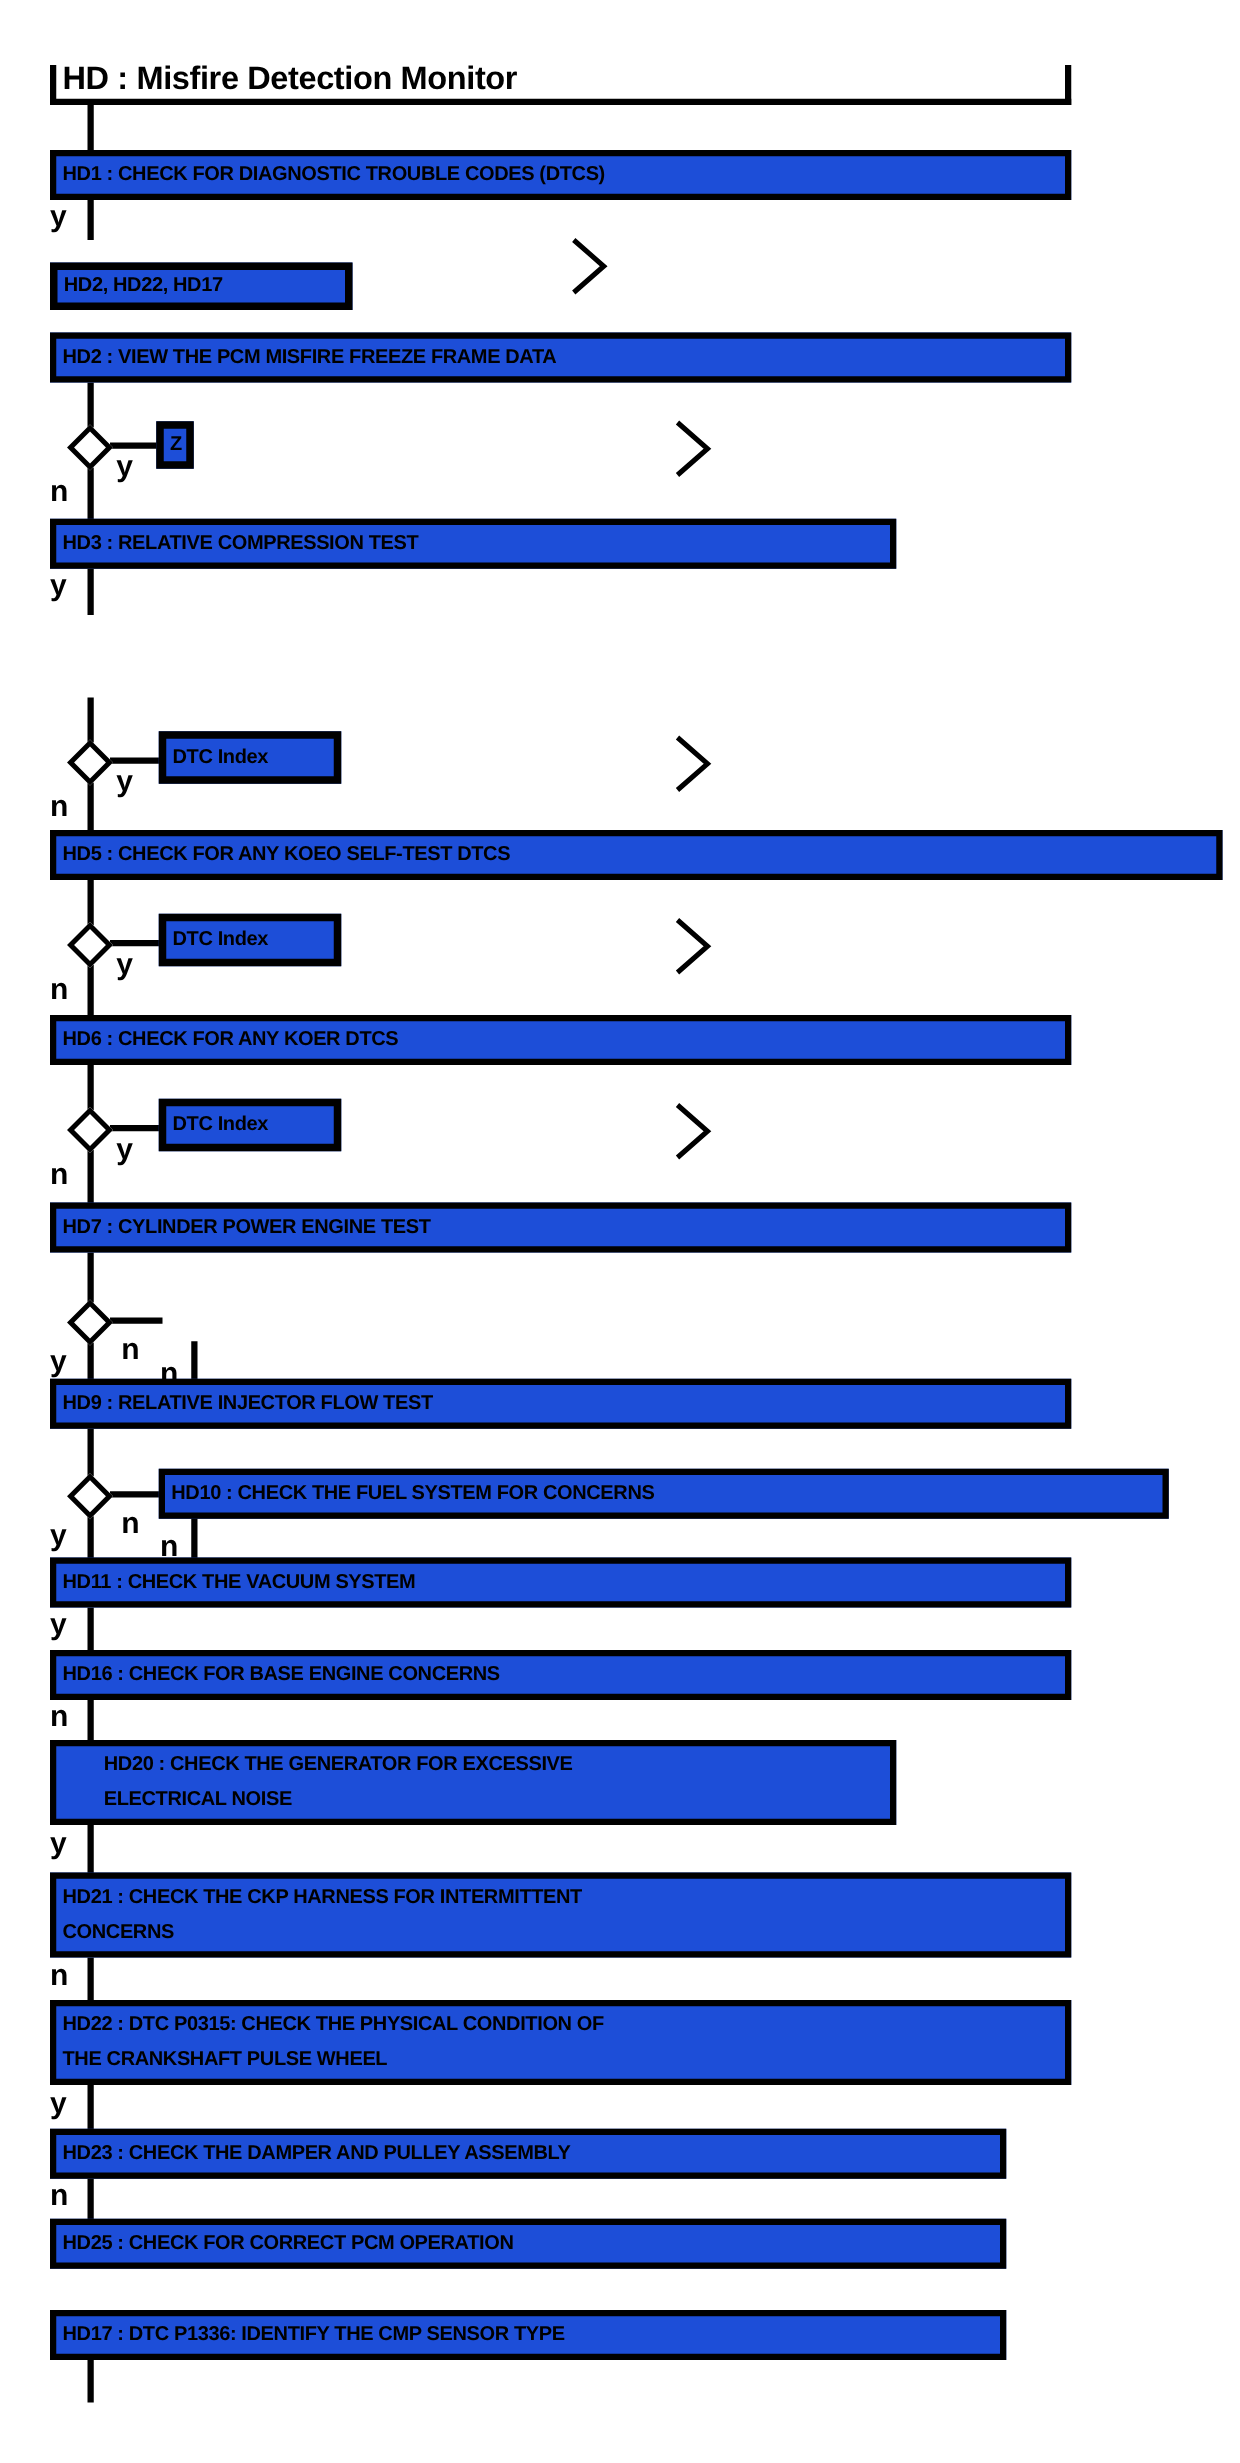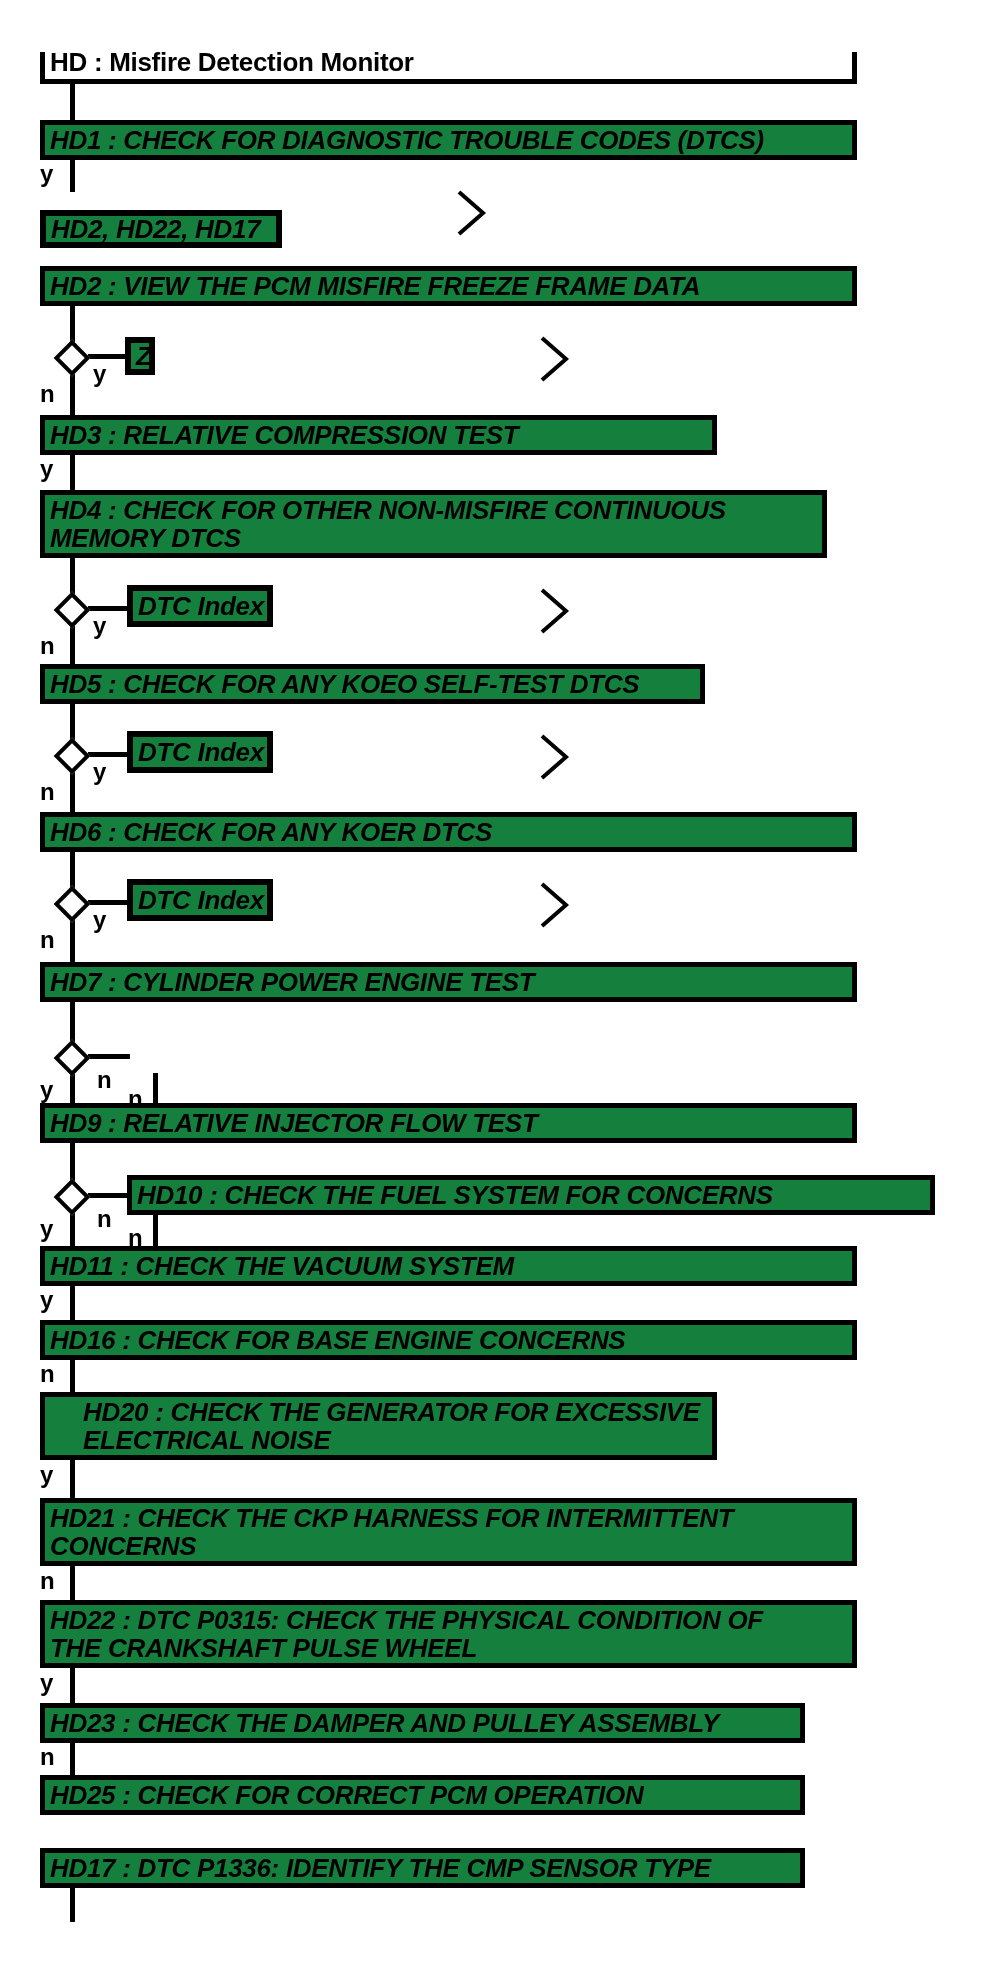--- a/index.html
+++ b/index.html
@@ -1,20 +1,20 @@
 <!DOCTYPE html>
 <html><head>
 <meta charset="utf-8">
 <style>
   html,body{margin:0;padding:0;background:#ffffff;}
   #canvas{position:relative;width:992px;height:1970px;background:#ffffff;overflow:hidden;
           font-family:"Liberation Sans",sans-serif;color:#000;border-radius:24px;}
-  .box{position:absolute;box-sizing:border-box;border:5px solid #000;background:#15803d;
-       font-weight:bold;font-size:26px;line-height:28px;letter-spacing:-0.3px;
-       display:flex;align-items:center;padding-left:5px;white-space:pre-line;z-index:2;font-style:italic;}
+  .box{position:absolute;box-sizing:border-box;border:5px solid #000;background:#1d4ed8;
+       font-weight:bold;font-size:16px;line-height:28px;letter-spacing:-0.3px;
+       display:flex;align-items:center;padding-left:5px;white-space:pre-line;z-index:2;}
   .thick{border-width:6px;}
   .titlebox{position:absolute;box-sizing:border-box;border:5px solid #000;border-top:none;
        background:#fff;font-weight:bold;font-size:26px;letter-spacing:-0.3px;
        display:flex;align-items:flex-end;padding:0 0 1px 5px;z-index:2;}
   .vline{position:absolute;width:5px;background:#000;z-index:1;}
   .hline{position:absolute;height:5px;background:#000;z-index:1;}
   .diamond{position:absolute;width:18px;height:18px;border:4px solid #000;background:#fff;
        transform:rotate(45deg);z-index:3;}
   .lbl{position:absolute;font-weight:bold;font-size:24px;line-height:24px;z-index:4;}
   .chev{position:absolute;width:32px;height:48px;z-index:2;}
@@ -65,24 +65,22 @@
   <div class="diamond" style="left:59px;top:743px;"></div>
   <div class="diamond" style="left:59px;top:891px;"></div>
   <div class="diamond" style="left:59px;top:1045px;"></div>
   <div class="diamond" style="left:59px;top:1184px;"></div>
 
   <div class="box" style="left:40px;top:120px;width:817px;height:40px;">HD1 : CHECK FOR DIAGNOSTIC TROUBLE CODES (DTCS)</div>
   <div class="box thick" style="left:40px;top:190px;width:242px;height:38px;margin-top:20px;">HD2, HD22, HD17</div>
   <div class="box" style="left:40px;top:266px;width:817px;height:40px;">HD2 : VIEW THE PCM MISFIRE FREEZE FRAME DATA</div>
   <div class="box thick" style="left:125px;top:337px;width:30px;height:38px;">Z</div>
   <div class="box" style="left:40px;top:415px;width:677px;height:40px;">HD3 : RELATIVE COMPRESSION TEST</div>
-  <div class="box" style="left:40px;top:490px;width:787px;height:68px;">HD4 : CHECK FOR OTHER NON-MISFIRE CONTINUOUS
-MEMORY DTCS</div>
   <div class="box thick" style="left:127px;top:585px;width:146px;height:42px;">DTC Index</div>
-  <div class="box" style="left:40px;top:664px;width:665px;height:40px;">HD5 : CHECK FOR ANY KOEO SELF-TEST DTCS</div>
+  <div class="box" style="left:40px;top:664px;width:938px;height:40px;">HD5 : CHECK FOR ANY KOEO SELF-TEST DTCS</div>
   <div class="box thick" style="left:127px;top:731px;width:146px;height:42px;">DTC Index</div>
   <div class="box" style="left:40px;top:812px;width:817px;height:40px;">HD6 : CHECK FOR ANY KOER DTCS</div>
   <div class="box thick" style="left:127px;top:879px;width:146px;height:42px;">DTC Index</div>
   <div class="box" style="left:40px;top:962px;width:817px;height:40px;">HD7 : CYLINDER POWER ENGINE TEST</div>
   <div class="box" style="left:40px;top:1103px;width:817px;height:40px;">HD9 : RELATIVE INJECTOR FLOW TEST</div>
   <div class="box" style="left:127px;top:1175px;width:808px;height:40px;">HD10 : CHECK THE FUEL SYSTEM FOR CONCERNS</div>
   <div class="box" style="left:40px;top:1246px;width:817px;height:40px;">HD11 : CHECK THE VACUUM SYSTEM</div>
   <div class="box" style="left:40px;top:1320px;width:817px;height:40px;">HD16 : CHECK FOR BASE ENGINE CONCERNS</div>
   <div class="box" style="left:40px;top:1392px;width:677px;height:68px;padding-left:38px;">HD20 : CHECK THE GENERATOR FOR EXCESSIVE
 ELECTRICAL NOISE</div>

